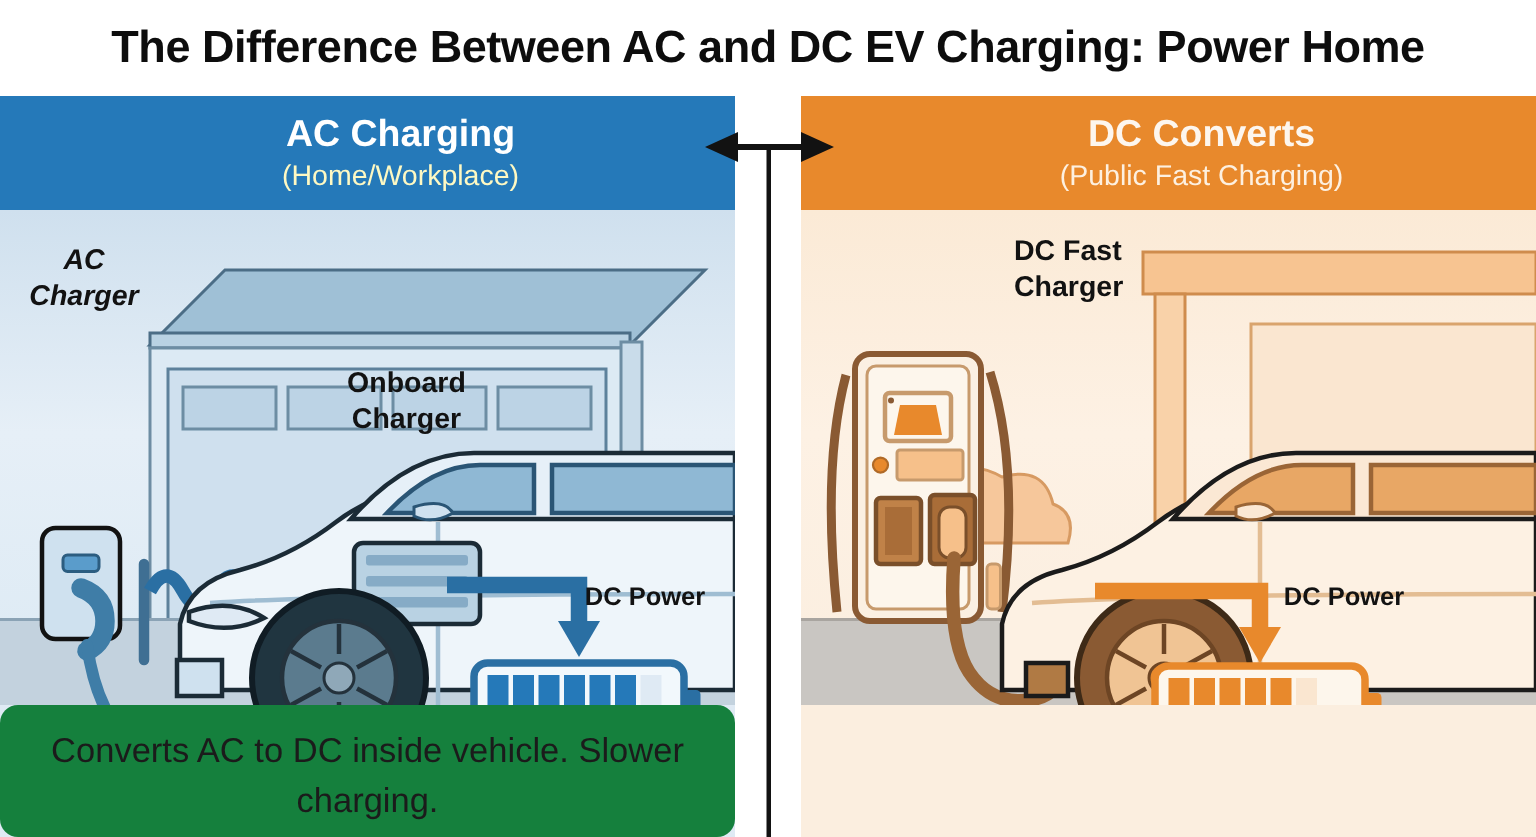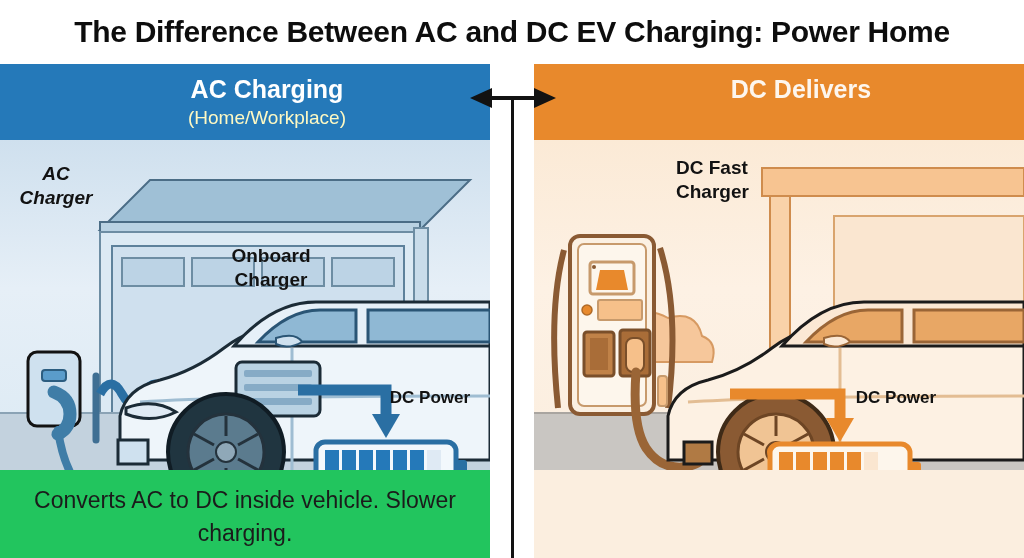--- a/index.html
+++ b/index.html
@@ -79,21 +79,21 @@
   .caption {
     position: absolute;
     left: 0; right: 0; bottom: 0;
     height: 88px;
     text-align: center;
     font-size: 23px;
     line-height: 33px;
     color: #1b1b1b;
     padding-top: 14px;
   }
-  .ac .caption { background: #22c55e; }
+  .ac .caption { background: #15803d; border-radius: 12px; }
   .dc .caption { background: #fbeedf; }
 
   
   .sv { position: absolute; top: 0; left: 0; }
 
   .lbl {
     position: absolute;
     font-size: 19px;
     font-weight: bold;
     color: #121212;
@@ -240,21 +240,22 @@
       <div class="lbl small" style="left:380px; top:246px; width:100px;">DC Power</div>
     </div>
 
     <div class="caption">Converts AC to DC inside vehicle.
 Slower charging.</div>
   </div>
 
   <div class="panel dc">
 
     <div class="panel-header">
-      <div class="h1">DC Delivers</div>
+      <div class="h1">DC Converts</div>
+      <div class="h2">(Public Fast Charging)</div>
     </div>
 
     <div class="scene">
 
       <svg class="sv" width="490" height="330" viewBox="0 0 490 330">
         <rect x="228" y="28" width="262" height="28" fill="#f7c491" stroke="#cf8c4d" stroke-width="2"></rect>
         <rect x="236" y="56" width="20" height="210" fill="#f9d2a9" stroke="#cf8c4d" stroke-width="2"></rect>
         <rect x="300" y="76" width="190" height="190" fill="#fae6d0" stroke="#d9a46d" stroke-width="2"></rect>
 
         <path d="M44 216 q16 -34 46 -26 q16 -28 44 -12 q28 -8 34 18 q16 6 10 26 l-140 0 z" fill="#f6c79b" stroke="#d79a62" stroke-width="2"></path>

